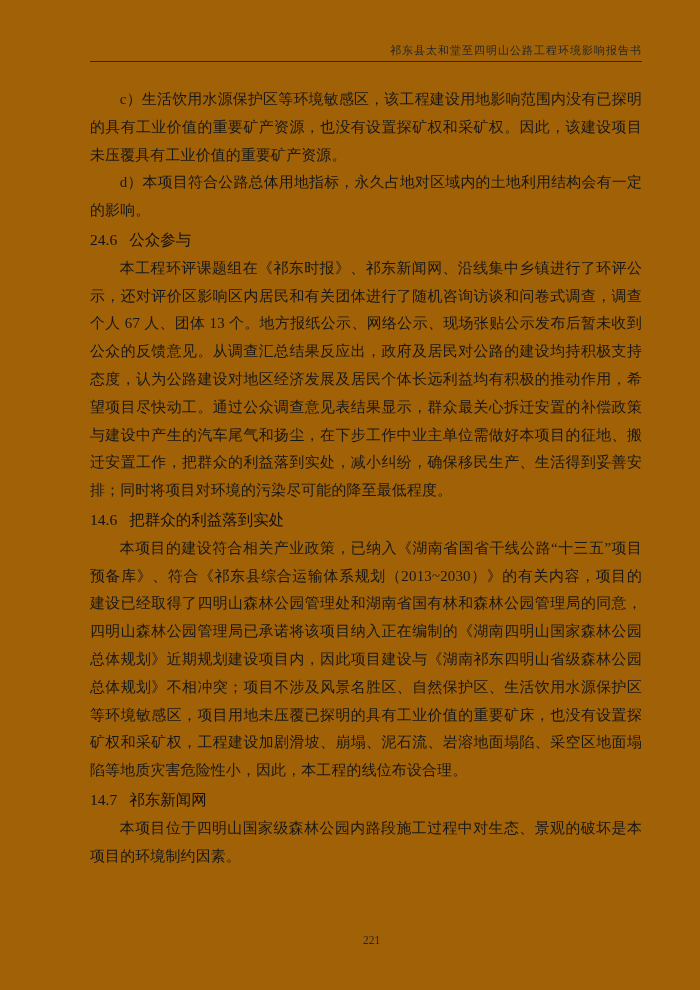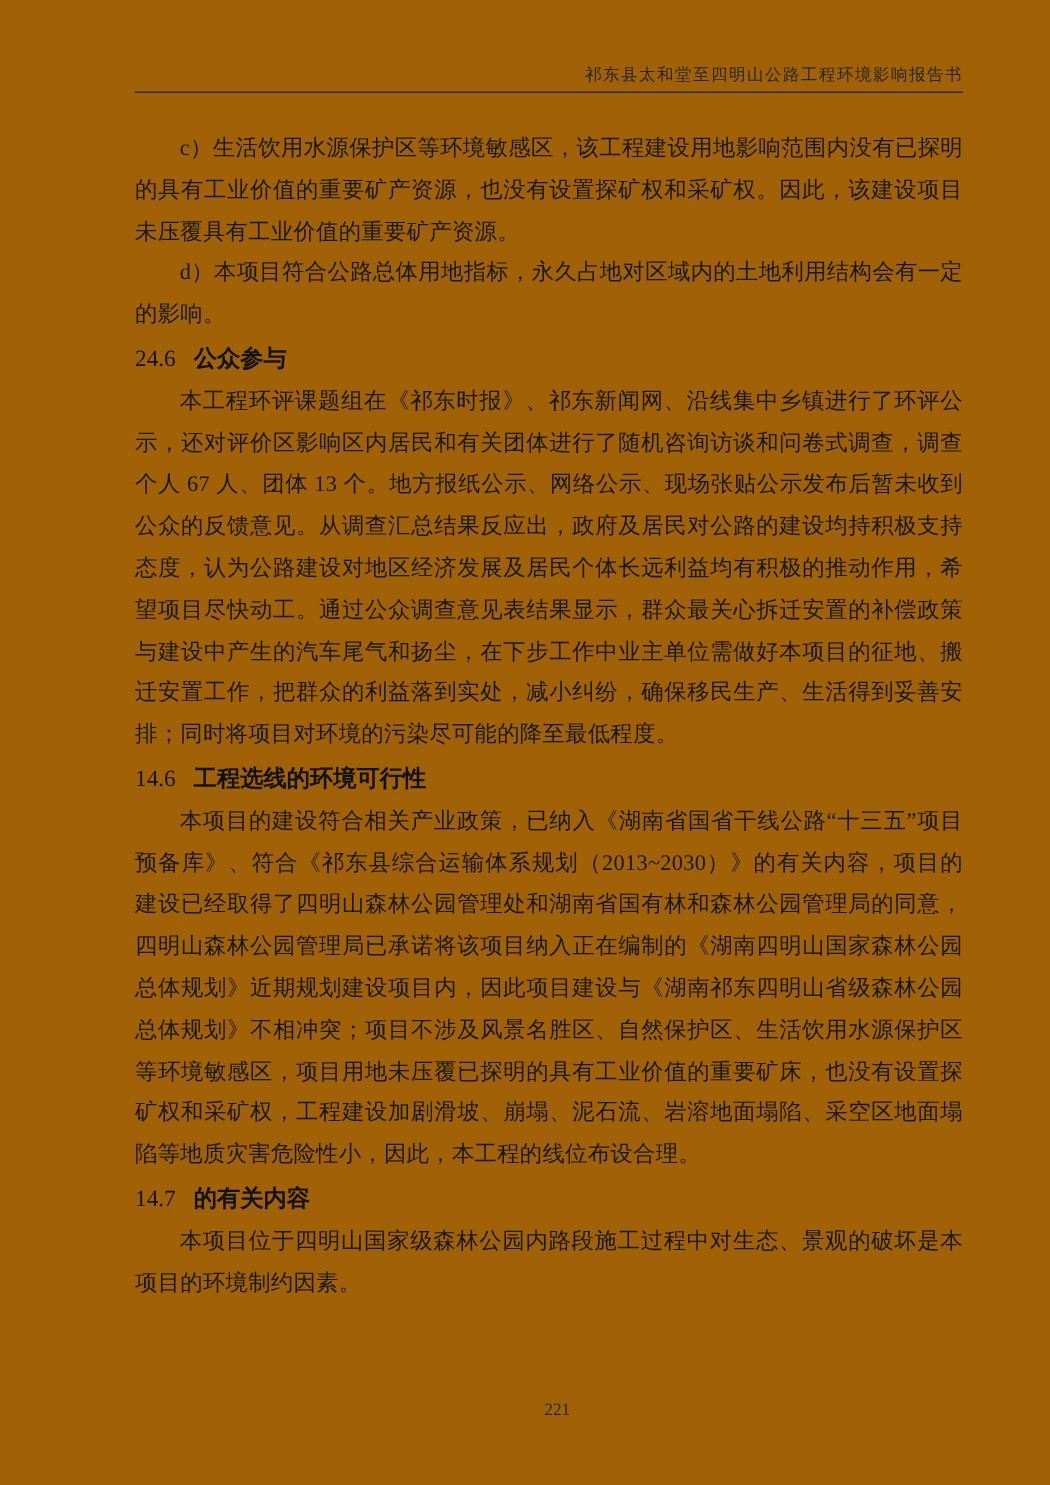--- a/index.html
+++ b/index.html
@@ -51,21 +51,21 @@
     font-weight: bold;
     color: #111111;
   }
   .heading .h-num {
     font-family: "Liberation Serif", "DejaVu Serif", serif;
     font-weight: normal;
     margin-right: 12px;
   }
   .heading .h-title {
     font-family: "Liberation Sans", "DejaVu Sans", sans-serif;
-    font-weight: bold;
+    font-weight: normal;
   }
   .page-number {
     position: absolute;
     left: 0;
     right: 0;
     bottom: 44px;
     text-align: center;
     font-size: 11.5px;
     color: #262626;
     padding-left: 43px;
@@ -87,27 +87,27 @@
 
       <p class="para">d）本项目符合公路总体用地指标，永久占地对区域内的土地利用结构会有一定的影响。</p>
 
       <h2 class="heading">
         <span class="h-num">24.6</span><span class="h-title">公众参与</span>
       </h2>
 
       <p class="para">本工程环评课题组在《祁东时报》、祁东新闻网、沿线集中乡镇进行了环评公示，还对评价区影响区内居民和有关团体进行了随机咨询访谈和问卷式调查，调查个人 67 人、团体 13 个。地方报纸公示、网络公示、现场张贴公示发布后暂未收到公众的反馈意见。从调查汇总结果反应出，政府及居民对公路的建设均持积极支持态度，认为公路建设对地区经济发展及居民个体长远利益均有积极的推动作用，希望项目尽快动工。通过公众调查意见表结果显示，群众最关心拆迁安置的补偿政策与建设中产生的汽车尾气和扬尘，在下步工作中业主单位需做好本项目的征地、搬迁安置工作，把群众的利益落到实处，减小纠纷，确保移民生产、生活得到妥善安排；同时将项目对环境的污染尽可能的降至最低程度。</p>
 
       <h2 class="heading">
-        <span class="h-num">14.6</span><span class="h-title">工程选线的环境可行性</span>
+        <span class="h-num">14.6</span><span class="h-title">把群众的利益落到实处</span>
       </h2>
 
       <p class="para">本项目的建设符合相关产业政策，已纳入《湖南省国省干线公路“十三五”项目预备库》、符合《祁东县综合运输体系规划（2013~2030）》的有关内容，项目的建设已经取得了四明山森林公园管理处和湖南省国有林和森林公园管理局的同意，四明山森林公园管理局已承诺将该项目纳入正在编制的《湖南四明山国家森林公园总体规划》近期规划建设项目内，因此项目建设与《湖南祁东四明山省级森林公园总体规划》不相冲突；项目不涉及风景名胜区、自然保护区、生活饮用水源保护区等环境敏感区，项目用地未压覆已探明的具有工业价值的重要矿床，也没有设置探矿权和采矿权，工程建设加剧滑坡、崩塌、泥石流、岩溶地面塌陷、采空区地面塌陷等地质灾害危险性小，因此，本工程的线位布设合理。</p>
 
       <h2 class="heading">
-        <span class="h-num">14.7</span><span class="h-title">的有关内容</span>
+        <span class="h-num">14.7</span><span class="h-title">祁东新闻网</span>
       </h2>
 
       <p class="para">本项目位于四明山国家级森林公园内路段施工过程中对生态、景观的破坏是本项目的环境制约因素。</p>
 
 
     </div>
   </div>
 
   <div class="page-number">221</div>
 </div>

